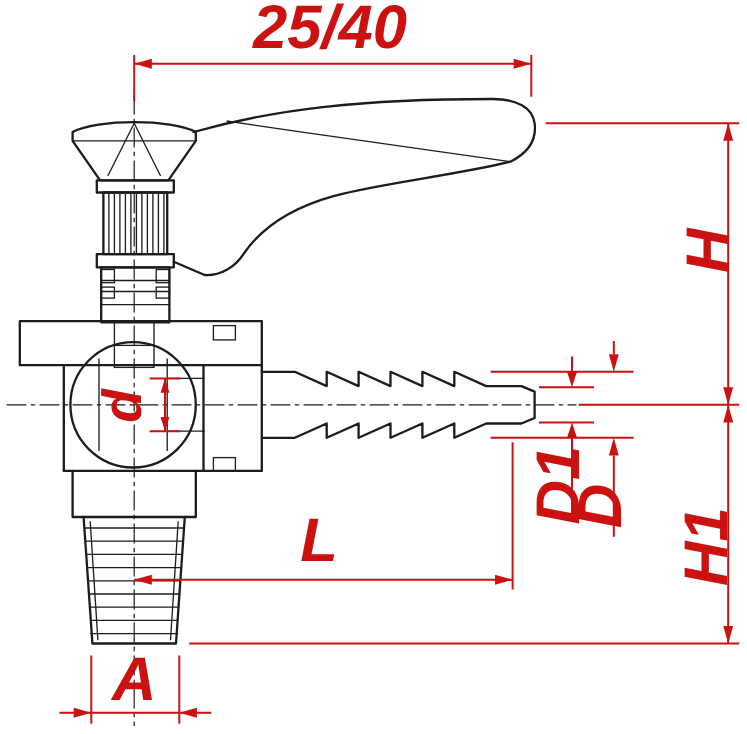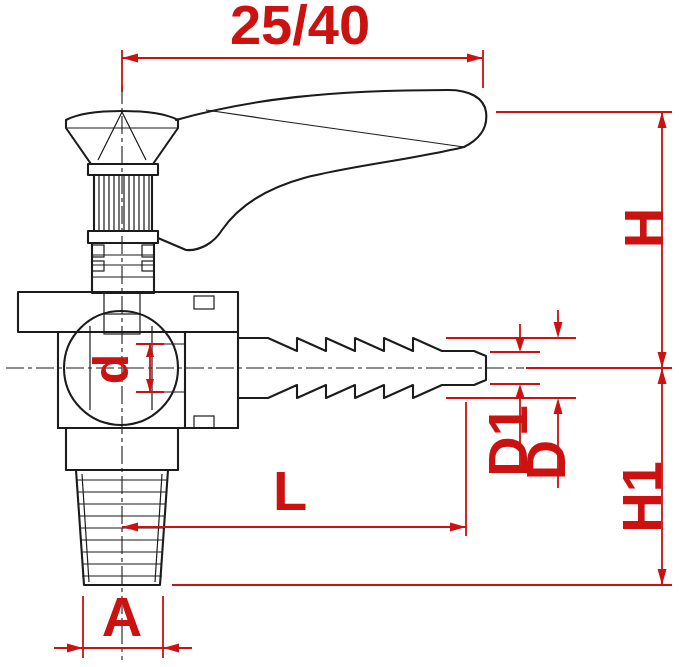--- a/index.html
+++ b/index.html
@@ -1,16 +1,16 @@
 <!DOCTYPE html>
 <html style="--line: #1c1c1c; --dim: #cc1111;"><head>
 <meta charset="utf-8">
 <style>
   html,body{margin:0;padding:0;background:#fff;}
-  .stage{position:relative;width:679px;height:667px;background:#fff;overflow:hidden;}
+  .stage{position:relative;width:679px;height:667px;background:#fff;overflow:hidden;font-style:italic;}
   svg{display:block;}
   
   .bl{stroke:var(--line,#1c1c1c);stroke-width:2.1;fill:none;stroke-linejoin:round;stroke-linecap:round;}
   .bt{stroke:var(--line,#1c1c1c);stroke-width:1.2;fill:none;}
   .cl{stroke:var(--line,#1c1c1c);stroke-width:1.1;fill:none;stroke-dasharray:18 4 4 4;}
   
   .rl{stroke:var(--dim,#cc1111);stroke-width:1.8;fill:none;}
   .ra{fill:var(--dim,#cc1111);stroke:none;}
   .rt{fill:var(--dim,#cc1111);font-family:"Liberation Sans","DejaVu Sans",sans-serif;font-weight:700;font-size:56px;}
   .rt.small{font-size:50px;}

